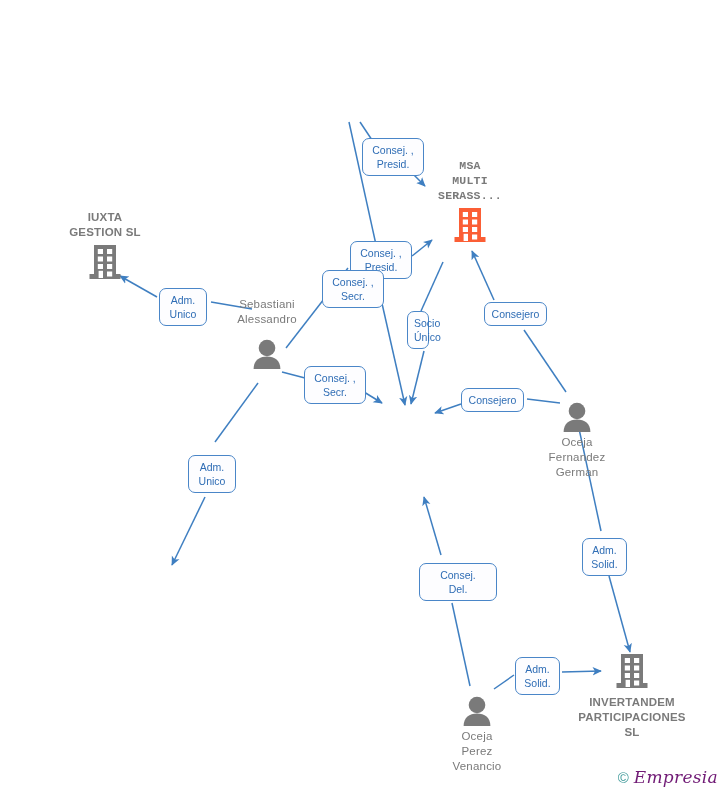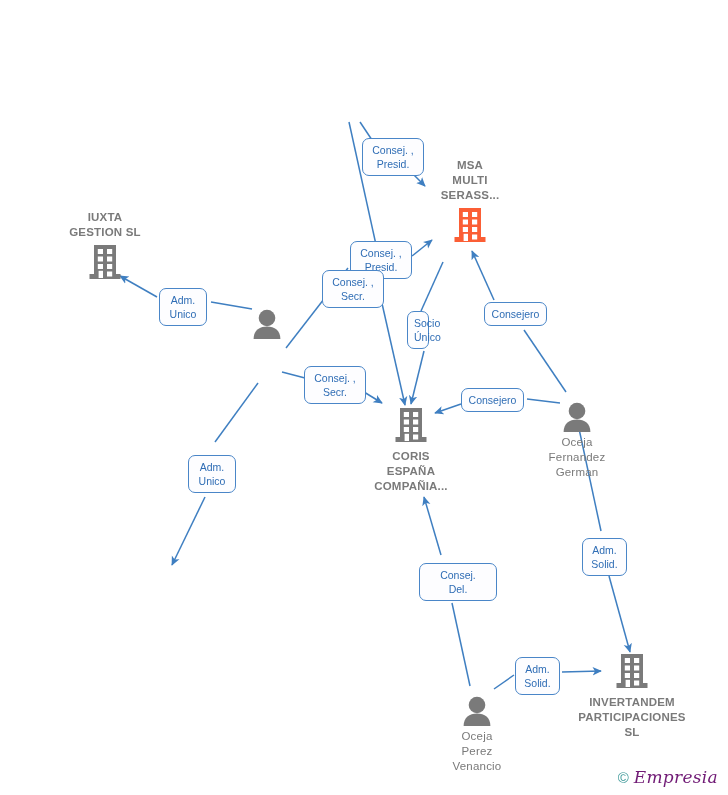--- a/index.html
+++ b/index.html
@@ -141,21 +141,21 @@
 
       <path d="M470,686 L452,603"></path>
       <path d="M441,555 L424,497" marker-end="url(#ah)"></path>
 
       <path d="M494,689 L514,675"></path>
       <path d="M562,672 L601,671" marker-end="url(#ah)"></path>
     </g>
   </svg>
 
 
-  <div class="node company focus above" style="left:470px; top:158px;">
+  <div class="node company focus above" style="left:470px; top:158px;font-family:Liberation Mono, monospace;">
     <div class="label">MSA
 MULTI
 SERASS...</div>
     <div class="glyph">
       <svg width="36" height="40" viewBox="0 0 36 40">
         <rect x="7" y="2" width="22" height="33" fill="#fb5e35"></rect>
         <rect x="2.5" y="31" width="31" height="5" fill="#fb5e35"></rect>
         <rect x="10.8" y="6" width="5.2" height="5" fill="#fff"></rect>
         <rect x="20" y="6" width="5.2" height="5" fill="#fff"></rect>
         <rect x="10.8" y="13.5" width="5.2" height="5" fill="#fff"></rect>
@@ -181,89 +181,72 @@
         <rect x="20" y="13.5" width="5.2" height="5" fill="#fff"></rect>
         <rect x="10.8" y="21" width="5.2" height="5" fill="#fff"></rect>
         <rect x="20" y="21" width="5.2" height="5" fill="#fff"></rect>
         <rect x="11.6" y="27.8" width="4.4" height="7.2" fill="#fff"></rect>
         <rect x="20" y="28.5" width="5.2" height="5" fill="#fff"></rect>
       </svg>
     </div>
   </div>
 
   <div class="node person below" style="left:267px; top:297px;">
+    <div class="label">Sebastiani
+Alessandro</div>
     <div class="glyph">
       <svg width="34" height="30" viewBox="0 0 34 30">
         <circle cx="17" cy="9" r="8.3" fill="#7a7a7a"></circle>
         <path d="M3.6,30 C3.6,21.2 9.4,17.4 17,17.4 C24.6,17.4 30.4,21.2 30.4,30 Z" fill="#7a7a7a"></path>
       </svg>
     </div>
   </div>
 
-  <div class="node company below" style="left:411px; top:404px;">
+
+  <div class="node person below" style="left:577px; top:390px;">
+    <div class="glyph">
+      <svg width="34" height="30" viewBox="0 0 34 30">
+        <circle cx="17" cy="9" r="8.3" fill="#7a7a7a"></circle>
+        <path d="M3.6,30 C3.6,21.2 9.4,17.4 17,17.4 C24.6,17.4 30.4,21.2 30.4,30 Z" fill="#7a7a7a"></path>
+      </svg>
+    </div>
+    <div class="label">Oceja
+Fernandez
+German</div>
+  </div>
+
+
+  <div class="node company below" style="left:632px; top:650px;">
     <div class="glyph">
       <svg width="36" height="40" viewBox="0 0 36 40">
         <rect x="7" y="2" width="22" height="33" fill="#7a7a7a"></rect>
         <rect x="2.5" y="31" width="31" height="5" fill="#7a7a7a"></rect>
         <rect x="10.8" y="6" width="5.2" height="5" fill="#fff"></rect>
         <rect x="20" y="6" width="5.2" height="5" fill="#fff"></rect>
         <rect x="10.8" y="13.5" width="5.2" height="5" fill="#fff"></rect>
         <rect x="20" y="13.5" width="5.2" height="5" fill="#fff"></rect>
         <rect x="10.8" y="21" width="5.2" height="5" fill="#fff"></rect>
         <rect x="20" y="21" width="5.2" height="5" fill="#fff"></rect>
         <rect x="11.6" y="27.8" width="4.4" height="7.2" fill="#fff"></rect>
         <rect x="20" y="28.5" width="5.2" height="5" fill="#fff"></rect>
       </svg>
     </div>
-    <div class="label">CORIS
-ESPAÑA
-COMPAÑIA...</div>
-  </div>
-
-  <div class="node person below" style="left:577px; top:390px;">
+    <div class="label">INVERTANDEM
+PARTICIPACIONES
+SL</div>
+  </div>
+
+  <div class="node person below" style="left:477px; top:684px;">
     <div class="glyph">
       <svg width="34" height="30" viewBox="0 0 34 30">
         <circle cx="17" cy="9" r="8.3" fill="#7a7a7a"></circle>
         <path d="M3.6,30 C3.6,21.2 9.4,17.4 17,17.4 C24.6,17.4 30.4,21.2 30.4,30 Z" fill="#7a7a7a"></path>
       </svg>
     </div>
     <div class="label">Oceja
-Fernandez
-German</div>
-  </div>
-
-
-  <div class="node company below" style="left:632px; top:650px;">
-    <div class="glyph">
-      <svg width="36" height="40" viewBox="0 0 36 40">
-        <rect x="7" y="2" width="22" height="33" fill="#7a7a7a"></rect>
-        <rect x="2.5" y="31" width="31" height="5" fill="#7a7a7a"></rect>
-        <rect x="10.8" y="6" width="5.2" height="5" fill="#fff"></rect>
-        <rect x="20" y="6" width="5.2" height="5" fill="#fff"></rect>
-        <rect x="10.8" y="13.5" width="5.2" height="5" fill="#fff"></rect>
-        <rect x="20" y="13.5" width="5.2" height="5" fill="#fff"></rect>
-        <rect x="10.8" y="21" width="5.2" height="5" fill="#fff"></rect>
-        <rect x="20" y="21" width="5.2" height="5" fill="#fff"></rect>
-        <rect x="11.6" y="27.8" width="4.4" height="7.2" fill="#fff"></rect>
-        <rect x="20" y="28.5" width="5.2" height="5" fill="#fff"></rect>
-      </svg>
-    </div>
-    <div class="label">INVERTANDEM
-PARTICIPACIONES
-SL</div>
-  </div>
-
-  <div class="node person below" style="left:477px; top:684px;">
-    <div class="glyph">
-      <svg width="34" height="30" viewBox="0 0 34 30">
-        <circle cx="17" cy="9" r="8.3" fill="#7a7a7a"></circle>
-        <path d="M3.6,30 C3.6,21.2 9.4,17.4 17,17.4 C24.6,17.4 30.4,21.2 30.4,30 Z" fill="#7a7a7a"></path>
-      </svg>
-    </div>
-    <div class="label">Oceja
 Perez
 Venancio</div>
   </div>
 
   <div class="chip" style="left:362px; top:138px; width:62px;">Consej. ,
 Presid.</div>
 
   <div class="chip" style="left:350px; top:241px; width:62px;">Consej. ,
 Presid.</div>
 

